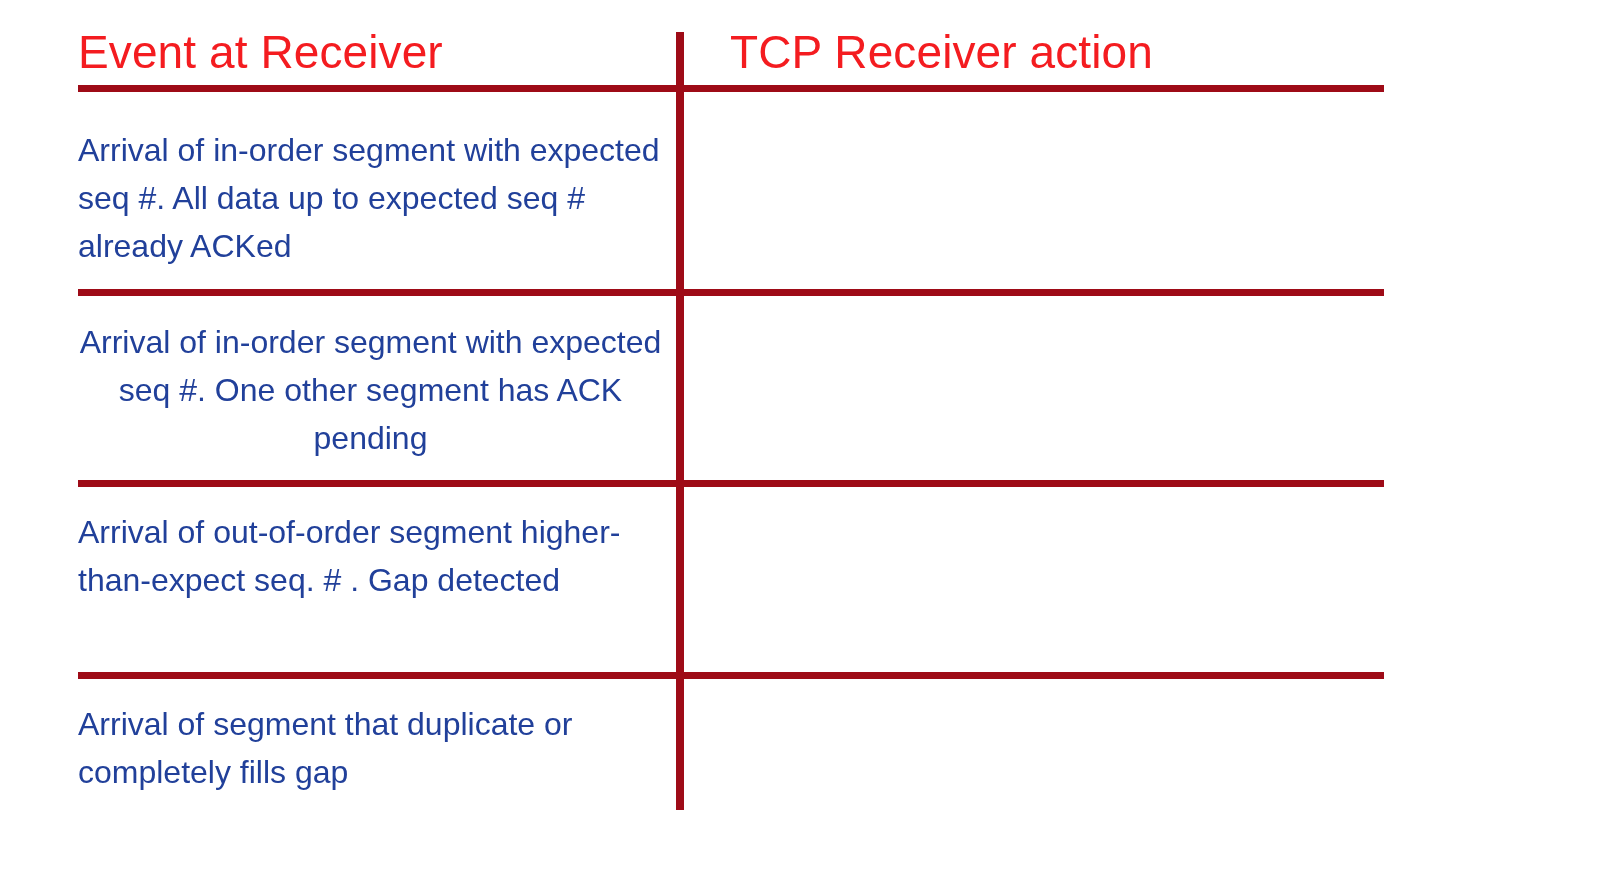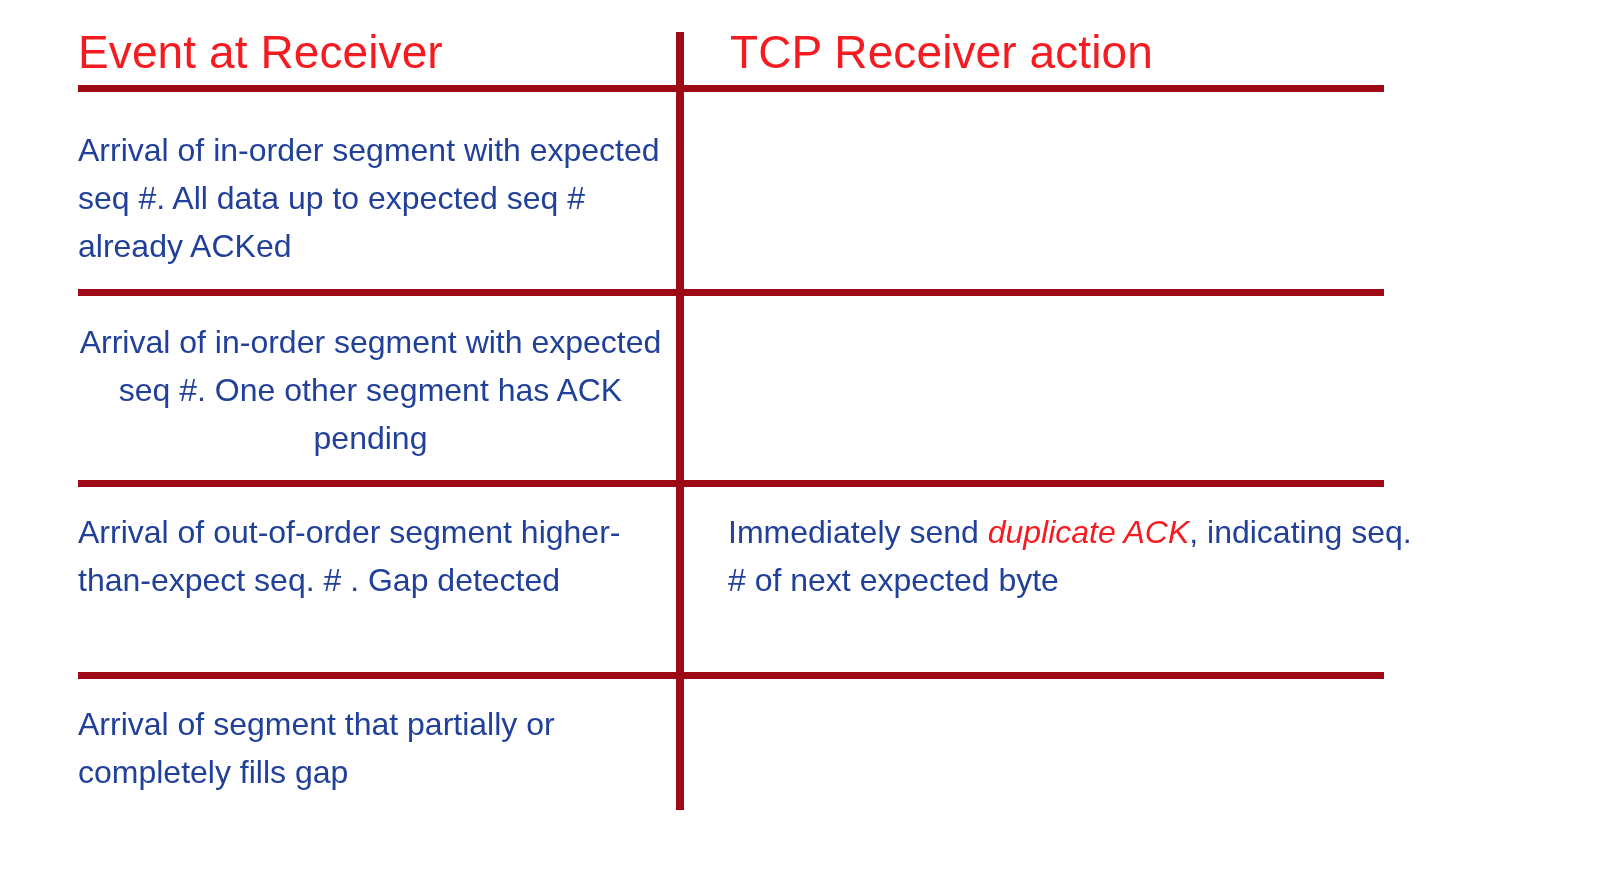--- a/index.html
+++ b/index.html
@@ -96,19 +96,16 @@
   <div class="hrule" style="top:85px;"></div>
   <div class="hrule" style="top:289px;"></div>
   <div class="hrule" style="top:480px;"></div>
   <div class="hrule" style="top:672px;"></div>
 
   <div class="cell left r0">Arrival of in-order segment with expected seq #. All data up to expected seq # already ACKed</div>
 
   <div class="cell left r1">Arrival of in-order segment with expected seq #. One other segment has ACK pending</div>
 
   <div class="cell left r2">Arrival of out-of-order segment higher-than-expect seq. # . Gap detected</div>
-  <div class="cell right r2">
-    <span>Immediately send </span><span class="em-red">duplicate ACK</span><span>, indicating seq. # of next expected byte</span>
-  </div>
 
-  <div class="cell left r3">Arrival of segment that partially or completely fills gap</div>
+  <div class="cell left r3">Arrival of segment that duplicate or completely fills gap</div>
 
 </div>
 
 </body></html>

